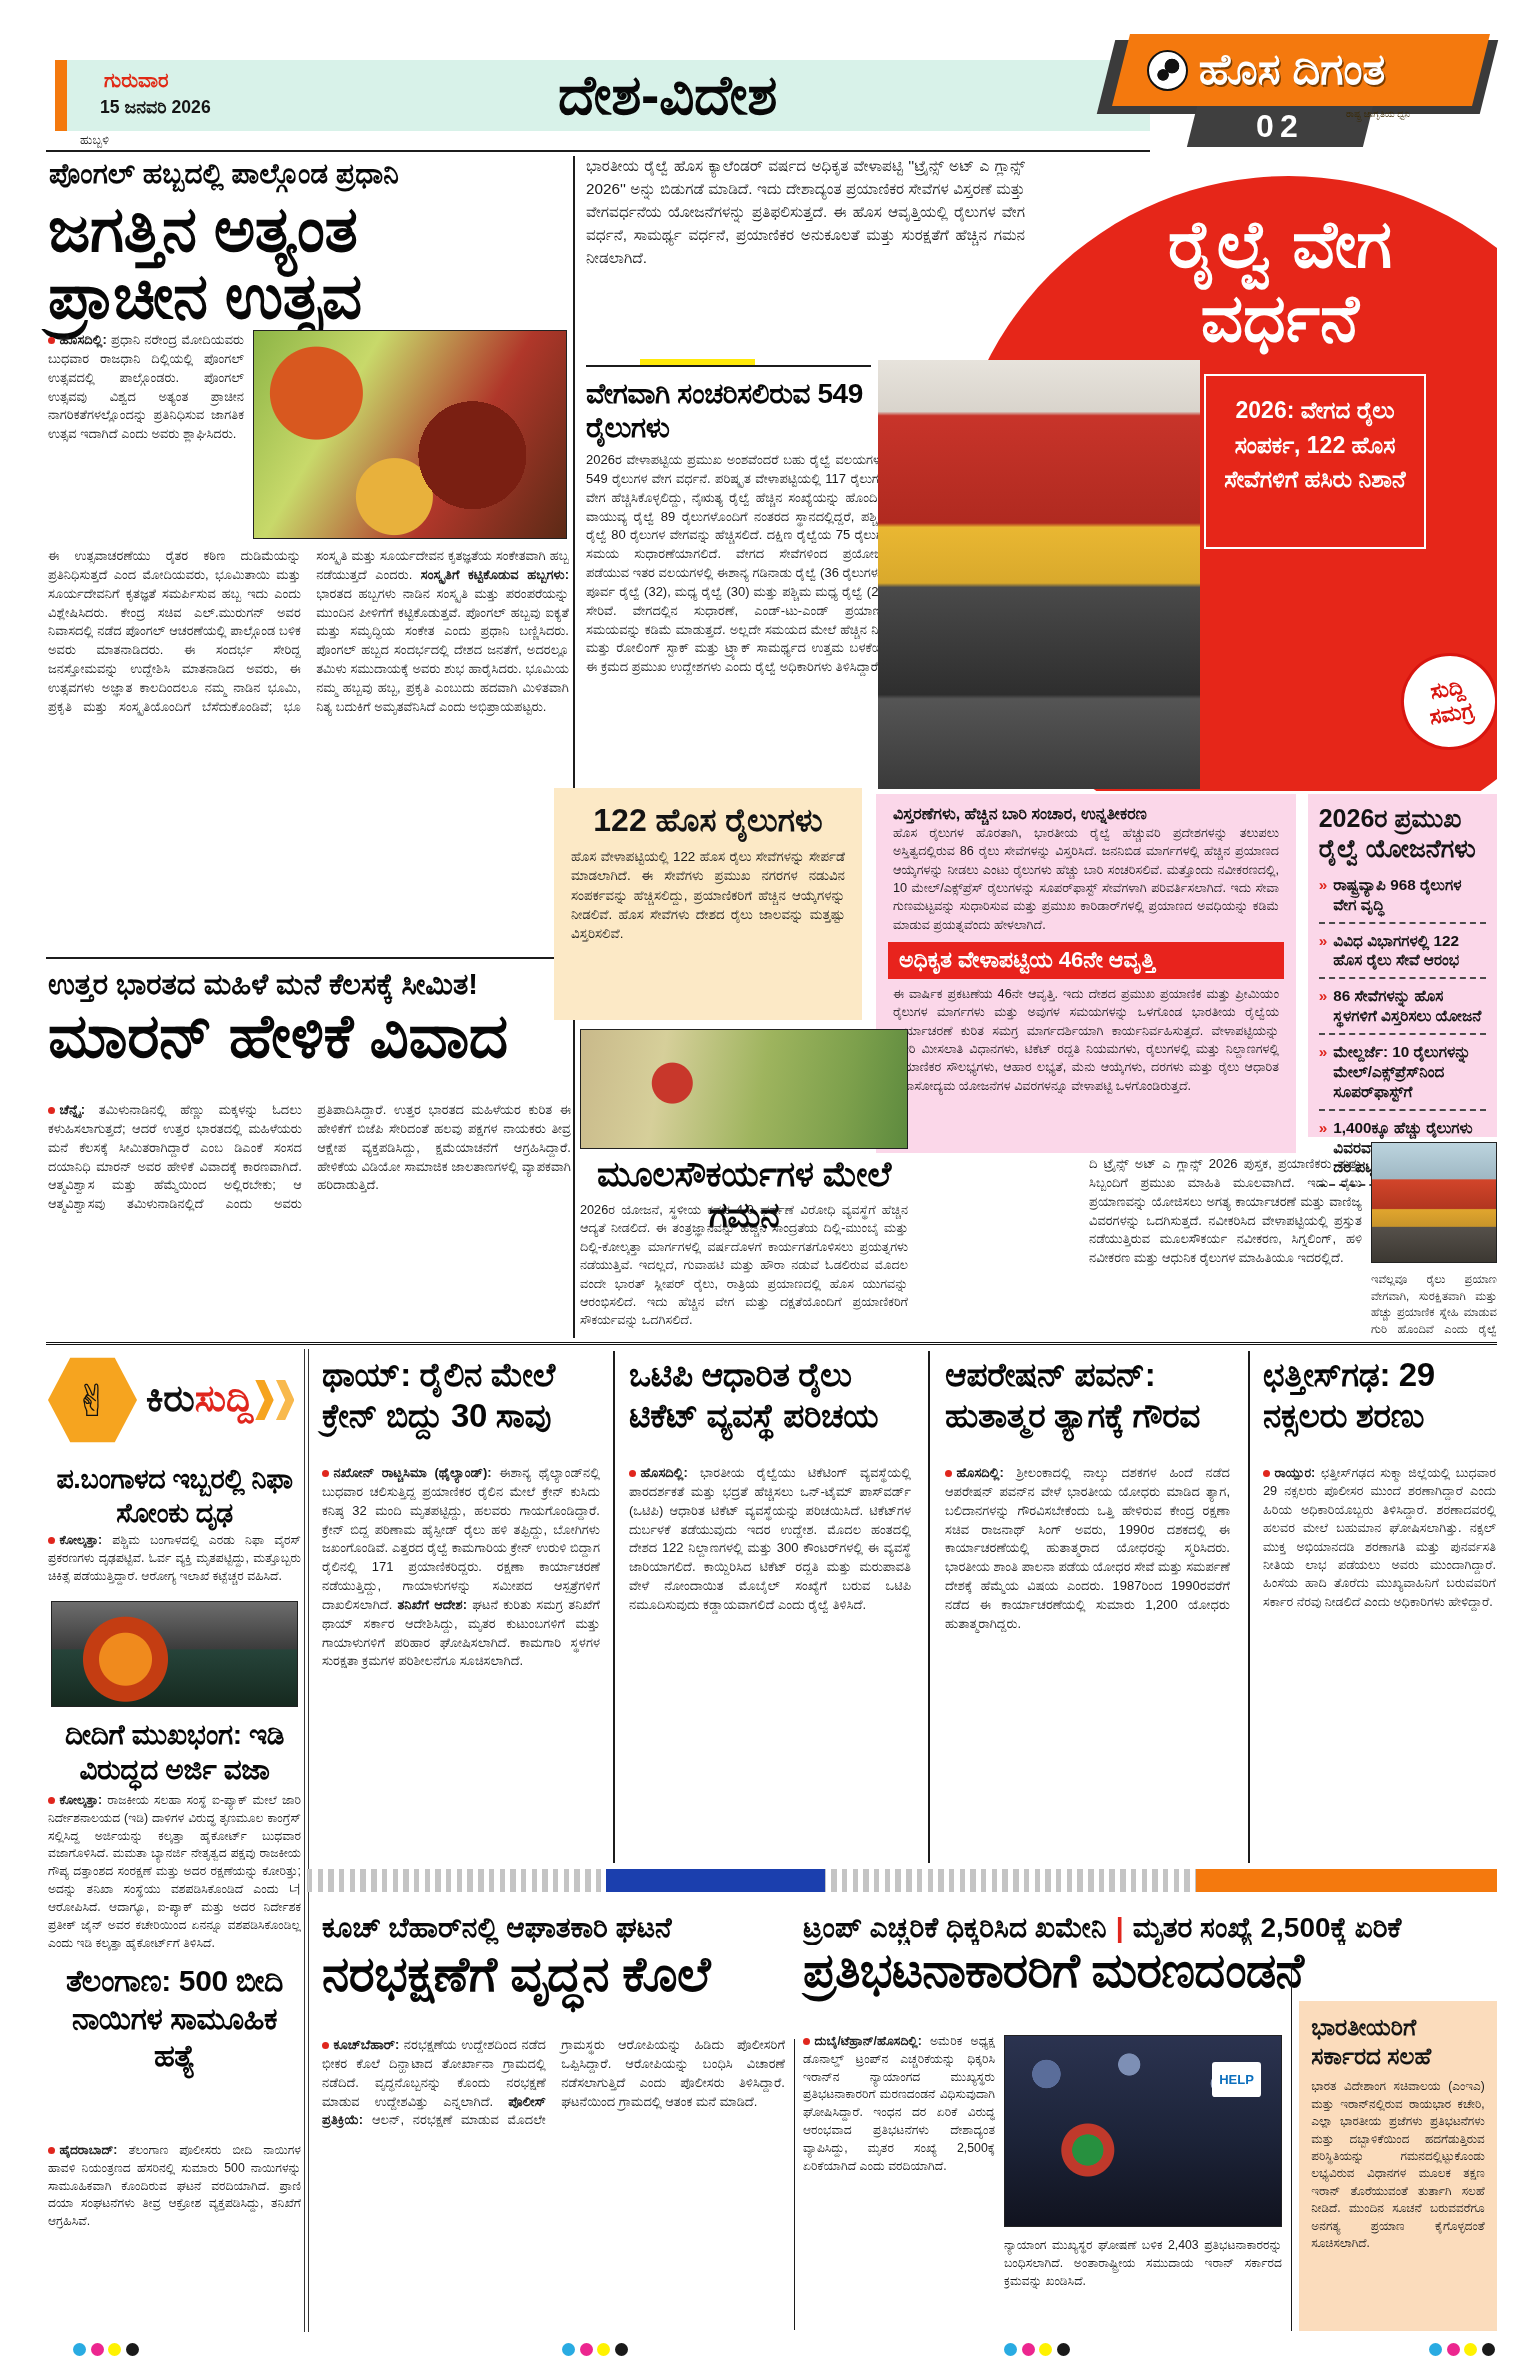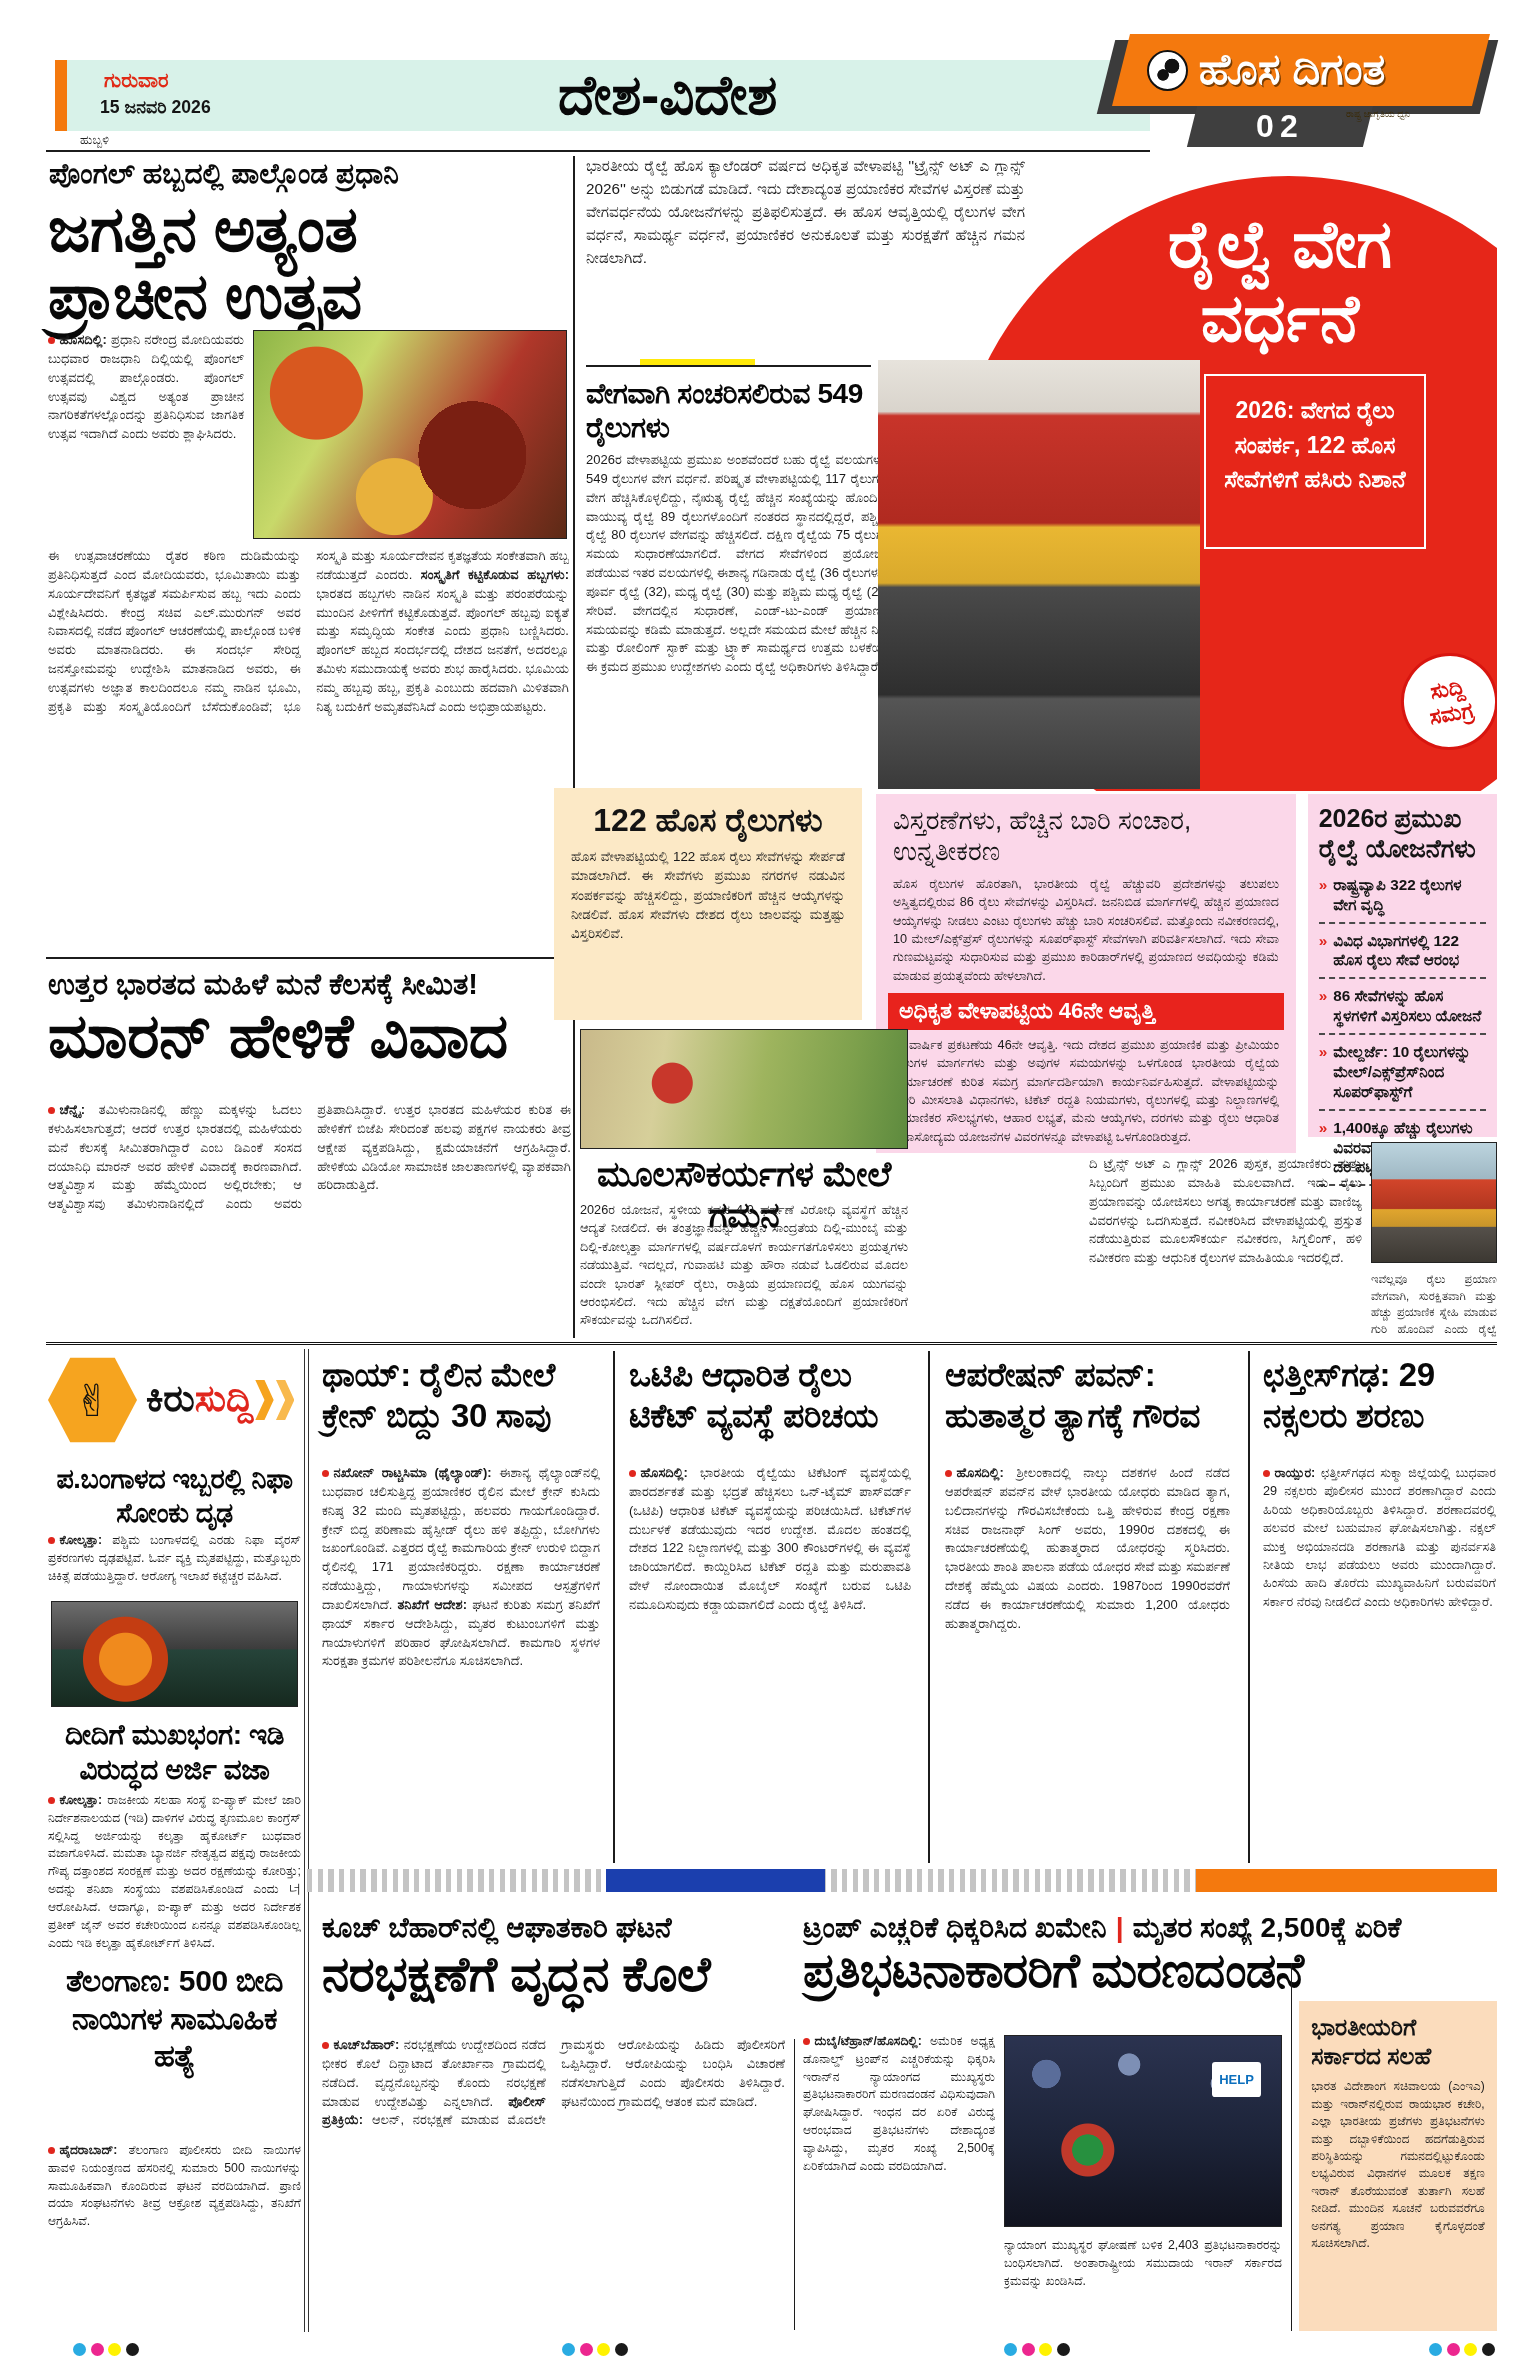--- a/index.html
+++ b/index.html
@@ -107,31 +107,31 @@
       <span>ಸಮಗ್ರ</span>
     </div>
   </div>
 
   <div class="abs" style="left:554px;top:788px;width:308px;height:232px;background:#fce9c6;padding:14px 17px">
     <div class="center" style="font-size:32px;font-weight:bold;margin-bottom:7.7px">122 ಹೊಸ ರೈಲುಗಳು</div>
     <div class="bt" style="font-size:13.4px">ಹೊಸ ವೇಳಾಪಟ್ಟಿಯಲ್ಲಿ 122 ಹೊಸ ರೈಲು ಸೇವೆಗಳನ್ನು ಸೇರ್ಪಡೆ ಮಾಡಲಾಗಿದೆ. ಈ ಸೇವೆಗಳು ಪ್ರಮುಖ ನಗರಗಳ ನಡುವಿನ ಸಂಪರ್ಕವನ್ನು ಹೆಚ್ಚಿಸಲಿದ್ದು, ಪ್ರಯಾಣಿಕರಿಗೆ ಹೆಚ್ಚಿನ ಆಯ್ಕೆಗಳನ್ನು ನೀಡಲಿವೆ. ಹೊಸ ಸೇವೆಗಳು ದೇಶದ ರೈಲು ಜಾಲವನ್ನು ಮತ್ತಷ್ಟು ವಿಸ್ತರಿಸಲಿವೆ.</div>
   </div>
 
   <div class="abs" style="left:876px;top:794px;width:420px;height:359px;background:#fbd7e9;padding:10.7px 17px">
-    <div style="font-size:26px;font-weight:normal;margin-bottom:8px">ವಿಸ್ತರಣೆಗಳು, ಹೆಚ್ಚಿನ ಬಾರಿ ಸಂಚಾರ, ಉನ್ನತೀಕರಣ</div>
+    <div style="font-size:16px;font-weight:bold;margin-bottom:1px">ವಿಸ್ತರಣೆಗಳು, ಹೆಚ್ಚಿನ ಬಾರಿ ಸಂಚಾರ, ಉನ್ನತೀಕರಣ</div>
     <div class="bt" style="font-size:12.7px">ಹೊಸ ರೈಲುಗಳ ಹೊರತಾಗಿ, ಭಾರತೀಯ ರೈಲ್ವೆ ಹೆಚ್ಚುವರಿ ಪ್ರದೇಶಗಳನ್ನು ತಲುಪಲು ಅಸ್ತಿತ್ವದಲ್ಲಿರುವ 86 ರೈಲು ಸೇವೆಗಳನ್ನು ವಿಸ್ತರಿಸಿದೆ. ಜನನಿಬಿಡ ಮಾರ್ಗಗಳಲ್ಲಿ ಹೆಚ್ಚಿನ ಪ್ರಯಾಣದ ಆಯ್ಕೆಗಳನ್ನು ನೀಡಲು ಎಂಟು ರೈಲುಗಳು ಹೆಚ್ಚು ಬಾರಿ ಸಂಚರಿಸಲಿವೆ. ಮತ್ತೊಂದು ನವೀಕರಣದಲ್ಲಿ, 10 ಮೇಲ್/ಎಕ್ಸ್‌ಪ್ರೆಸ್ ರೈಲುಗಳನ್ನು ಸೂಪರ್‌ಫಾಸ್ಟ್ ಸೇವೆಗಳಾಗಿ ಪರಿವರ್ತಿಸಲಾಗಿದೆ. ಇದು ಸೇವಾ ಗುಣಮಟ್ಟವನ್ನು ಸುಧಾರಿಸುವ ಮತ್ತು ಪ್ರಮುಖ ಕಾರಿಡಾರ್‌ಗಳಲ್ಲಿ ಪ್ರಯಾಣದ ಅವಧಿಯನ್ನು ಕಡಿಮೆ ಮಾಡುವ ಪ್ರಯತ್ನವೆಂದು ಹೇಳಲಾಗಿದೆ.</div>
     <div style="background:#e8231d;color:#fff;font-weight:bold;font-size:22px;padding:5.4px 10.7px;margin:7.7px -4.6px 6.1px">ಅಧಿಕೃತ ವೇಳಾಪಟ್ಟಿಯ 46ನೇ ಆವೃತ್ತಿ</div>
     <div class="bt" style="font-size:12.7px">ಈ ವಾರ್ಷಿಕ ಪ್ರಕಟಣೆಯ 46ನೇ ಆವೃತ್ತಿ. ಇದು ದೇಶದ ಪ್ರಮುಖ ಪ್ರಯಾಣಿಕ ಮತ್ತು ಪ್ರೀಮಿಯಂ ರೈಲುಗಳ ಮಾರ್ಗಗಳು ಮತ್ತು ಅವುಗಳ ಸಮಯಗಳನ್ನು ಒಳಗೊಂಡ ಭಾರತೀಯ ರೈಲ್ವೆಯ ಕಾರ್ಯಾಚರಣೆ ಕುರಿತ ಸಮಗ್ರ ಮಾರ್ಗದರ್ಶಿಯಾಗಿ ಕಾರ್ಯನಿರ್ವಹಿಸುತ್ತದೆ. ವೇಳಾಪಟ್ಟಿಯನ್ನು ಮೀರಿ ಮೀಸಲಾತಿ ವಿಧಾನಗಳು, ಟಿಕೆಟ್ ರದ್ದತಿ ನಿಯಮಗಳು, ರೈಲುಗಳಲ್ಲಿ ಮತ್ತು ನಿಲ್ದಾಣಗಳಲ್ಲಿ ಪ್ರಯಾಣಿಕರ ಸೌಲಭ್ಯಗಳು, ಆಹಾರ ಲಭ್ಯತೆ, ಮೆನು ಆಯ್ಕೆಗಳು, ದರಗಳು ಮತ್ತು ರೈಲು ಆಧಾರಿತ ಪ್ರವಾಸೋದ್ಯಮ ಯೋಜನೆಗಳ ವಿವರಗಳನ್ನೂ ವೇಳಾಪಟ್ಟಿ ಒಳಗೊಂಡಿರುತ್ತದೆ.</div>
   </div>
 
   <div class="abs" style="left:1308px;top:794px;width:189px;height:343px;background:#fbd7e9;padding:9.2px 10.7px">
     <div style="font-size:25px;font-weight:bold;line-height:1.2;margin-bottom:4.6px">2026ರ ಪ್ರಮುಖ ರೈಲ್ವೆ ಯೋಜನೆಗಳು</div>
     <div class="sb-item">
         <span class="bullet">»</span>
-        <span>ರಾಷ್ಟ್ರವ್ಯಾಪಿ 322 ರೈಲುಗಳ ವೇಗ ವೃದ್ಧಿ</span>
+        <span>ರಾಷ್ಟ್ರವ್ಯಾಪಿ 968 ರೈಲುಗಳ ವೇಗ ವೃದ್ಧಿ</span>
       </div>
     <div class="sb-item">
         <span class="bullet">»</span>
         <span>ವಿವಿಧ ವಿಭಾಗಗಳಲ್ಲಿ 122 ಹೊಸ ರೈಲು ಸೇವೆ ಆರಂಭ</span>
       </div>
     <div class="sb-item">
         <span class="bullet">»</span>
         <span>86 ಸೇವೆಗಳನ್ನು ಹೊಸ ಸ್ಥಳಗಳಿಗೆ ವಿಸ್ತರಿಸಲು ಯೋಜನೆ</span>
       </div>
     <div class="sb-item">

